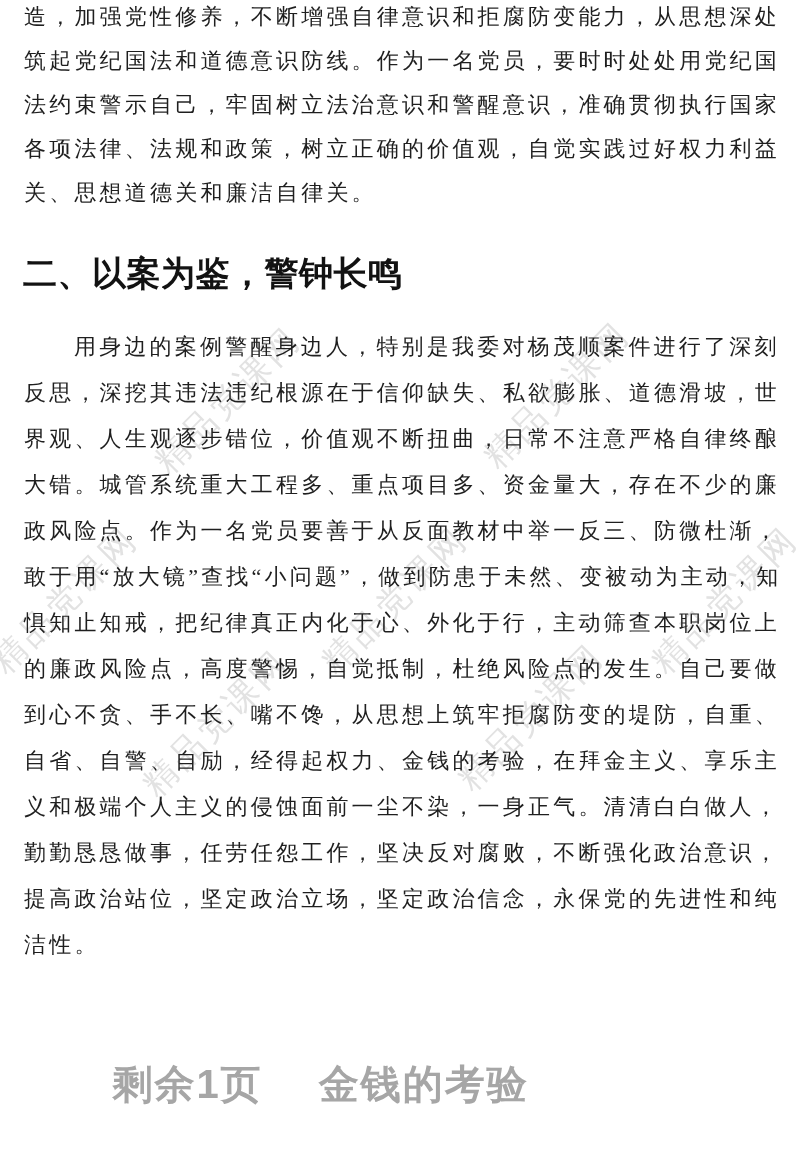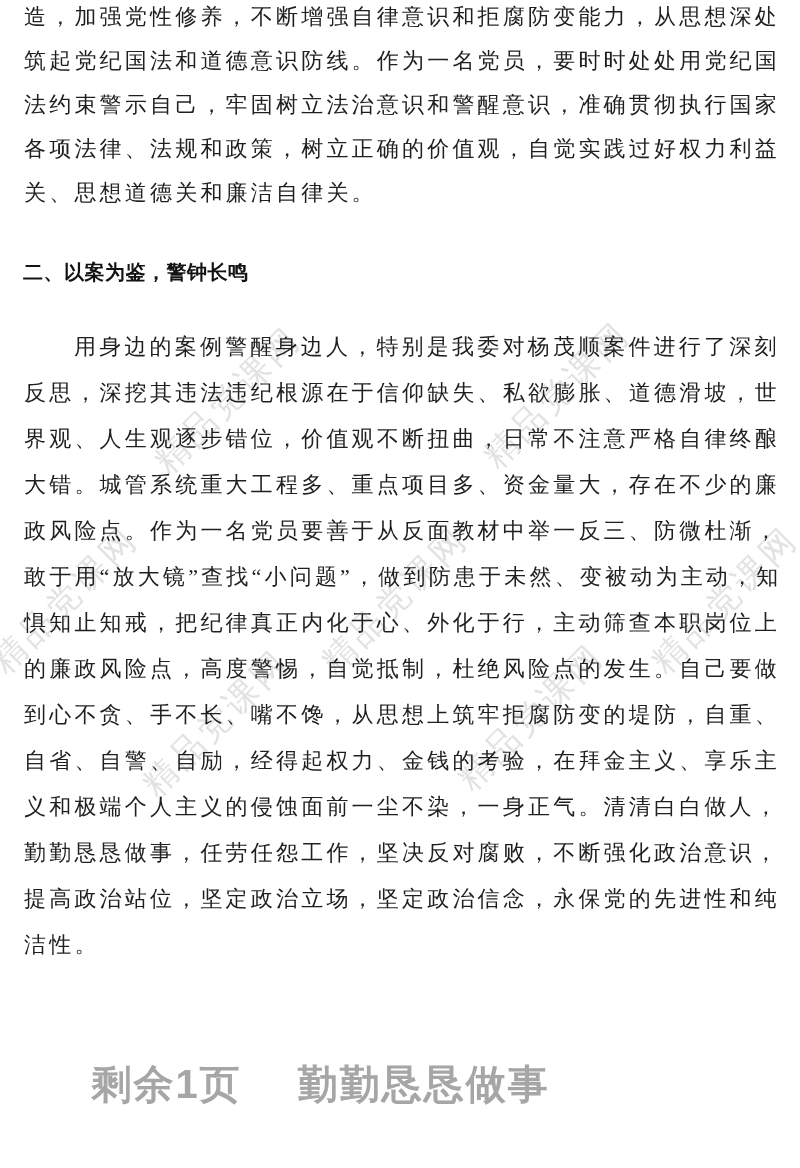--- a/index.html
+++ b/index.html
@@ -38,23 +38,23 @@
     font-size: 22px;
     letter-spacing: 3.2px;
     color: #1f1f1f;
   }
   .para1 { top: -5px; line-height: 44px; }
   .para2 { top: 324px; line-height: 46px; text-indent: 50px; }
   .heading {
     position: absolute;
     left: 23px;
     top: 256px;
-    font-family: Liberation Mono, monospace;
+    font-family: Liberation Serif, serif;
     font-weight: 700;
-    font-size: 20px;
+    font-size: 34px;
     line-height: 36px;
     letter-spacing: 0.5px;
     color: #121212;
     white-space: pre;
   }
   .footer {
     position: absolute;
     left: 0;
     top: 1060px;
     width: 641px;
@@ -104,16 +104,16 @@
 的廉政风险点，高度警惕，自觉抵制，杜绝风险点的发生。自己要做
 到心不贪、手不长、嘴不馋，从思想上筑牢拒腐防变的堤防，自重、
 自省、自警、自励，经得起权力、金钱的考验，在拜金主义、享乐主
 义和极端个人主义的侵蚀面前一尘不染，一身正气。清清白白做人，
 勤勤恳恳做事，任劳任怨工作，坚决反对腐败，不断强化政治意识，
 提高政治站位，坚定政治立场，坚定政治信念，永保党的先进性和纯
 洁性。</div>
 
   <div class="footer" style="color: rgb(166, 166, 166);">
     <span>剩余1页</span>
-    <span>勤勤恳恳做事</span>
+    <span>金钱的考验</span>
   </div>
 
 </div>
 
 </body></html>

